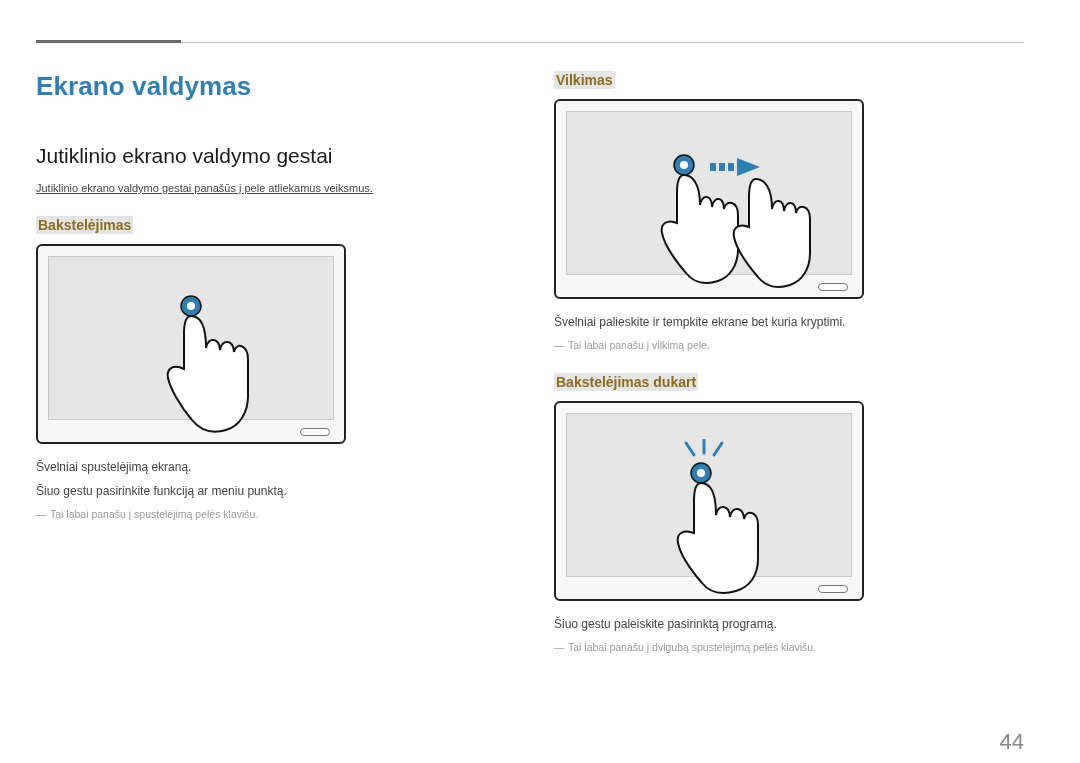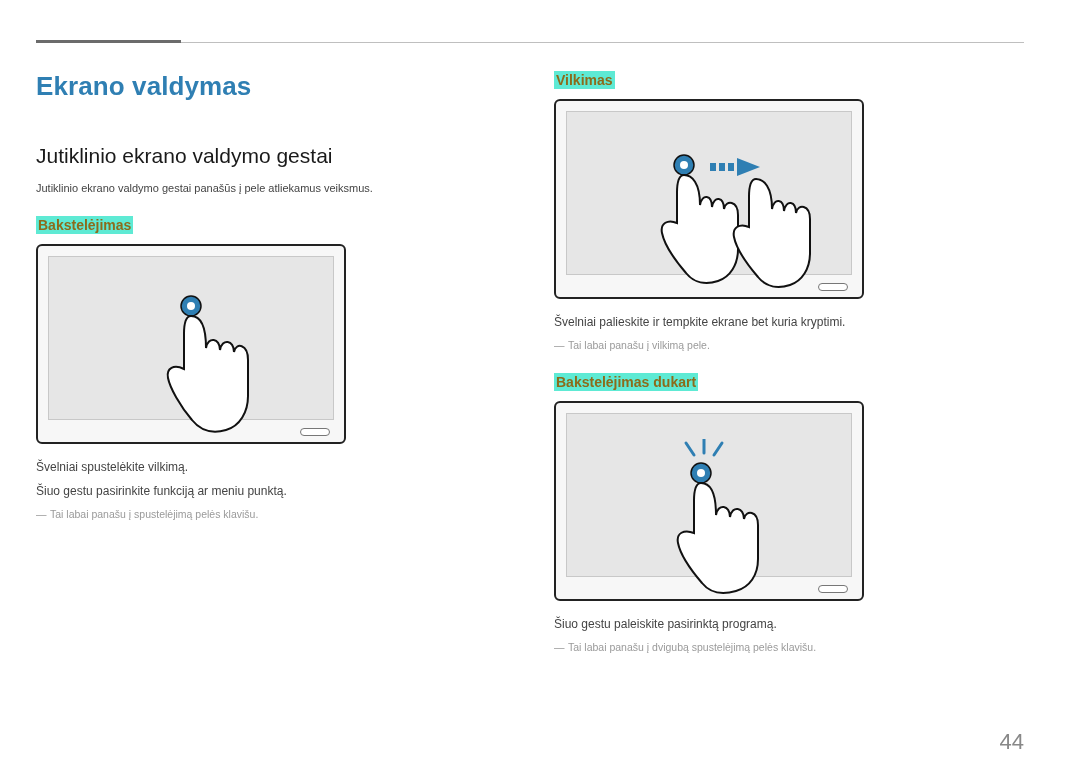--- a/index.html
+++ b/index.html
@@ -41,24 +41,25 @@
   h2.subtitle {
     color: #1a1a1a;
     font-size: 21px;
     font-weight: 400;
     margin-bottom: 14px;
   }
   p.intro {
     font-size: 11px;
     color: #444;
     margin-bottom: 22px;
+    text-decoration: underline;
   }
   h3.section {
     display: inline-block;
-    background: #5eead4;
+    background: #e5e5e5;
     color: #8c6b1b;
     font-size: 14px;
     font-weight: 700;
     padding: 1px 2px;
     margin-bottom: 10px;
   }
   .illus {
     width: 310px;
     height: 200px;
     border: 2px solid #222;
@@ -130,21 +131,21 @@
       <h3 class="section">Bakstelėjimas</h3>
       <div class="illus">
         <div class="screen-inner"></div>
         <div class="stand"></div>
         <svg class="hand-svg" style="left:118px; top:48px;" width="110" height="160" viewBox="0 0 110 160">
           <circle cx="35" cy="12" r="10" fill="#2f7fb3" stroke="#111" stroke-width="1.5"></circle>
           <circle cx="35" cy="12" r="4" fill="#fff"></circle>
           <path d="M35 22 C30 22 28 28 28 40 L28 75 C18 70 10 74 12 84 C14 94 24 112 36 126 C44 136 56 140 70 136 C84 132 92 118 92 102 L92 66 C92 50 80 48 78 58 C78 46 66 44 64 56 C64 44 52 42 50 54 C50 30 44 22 35 22 Z" fill="#fff" stroke="#111" stroke-width="2"></path>
         </svg>
       </div>
-      <p class="desc">Švelniai spustelėkite vilkimą.</p>
+      <p class="desc">Švelniai spustelėjimą ekraną.</p>
       <p class="desc">Šiuo gestu pasirinkite funkciją ar meniu punktą.</p>
       <p class="note">Tai labai panašu į spustelėjimą pelės klavišu.</p>
     </div>
 
     <div class="col">
       <h3 class="section">Vilkimas</h3>
       <div class="illus">
         <div class="screen-inner"></div>
         <div class="stand"></div>
 

